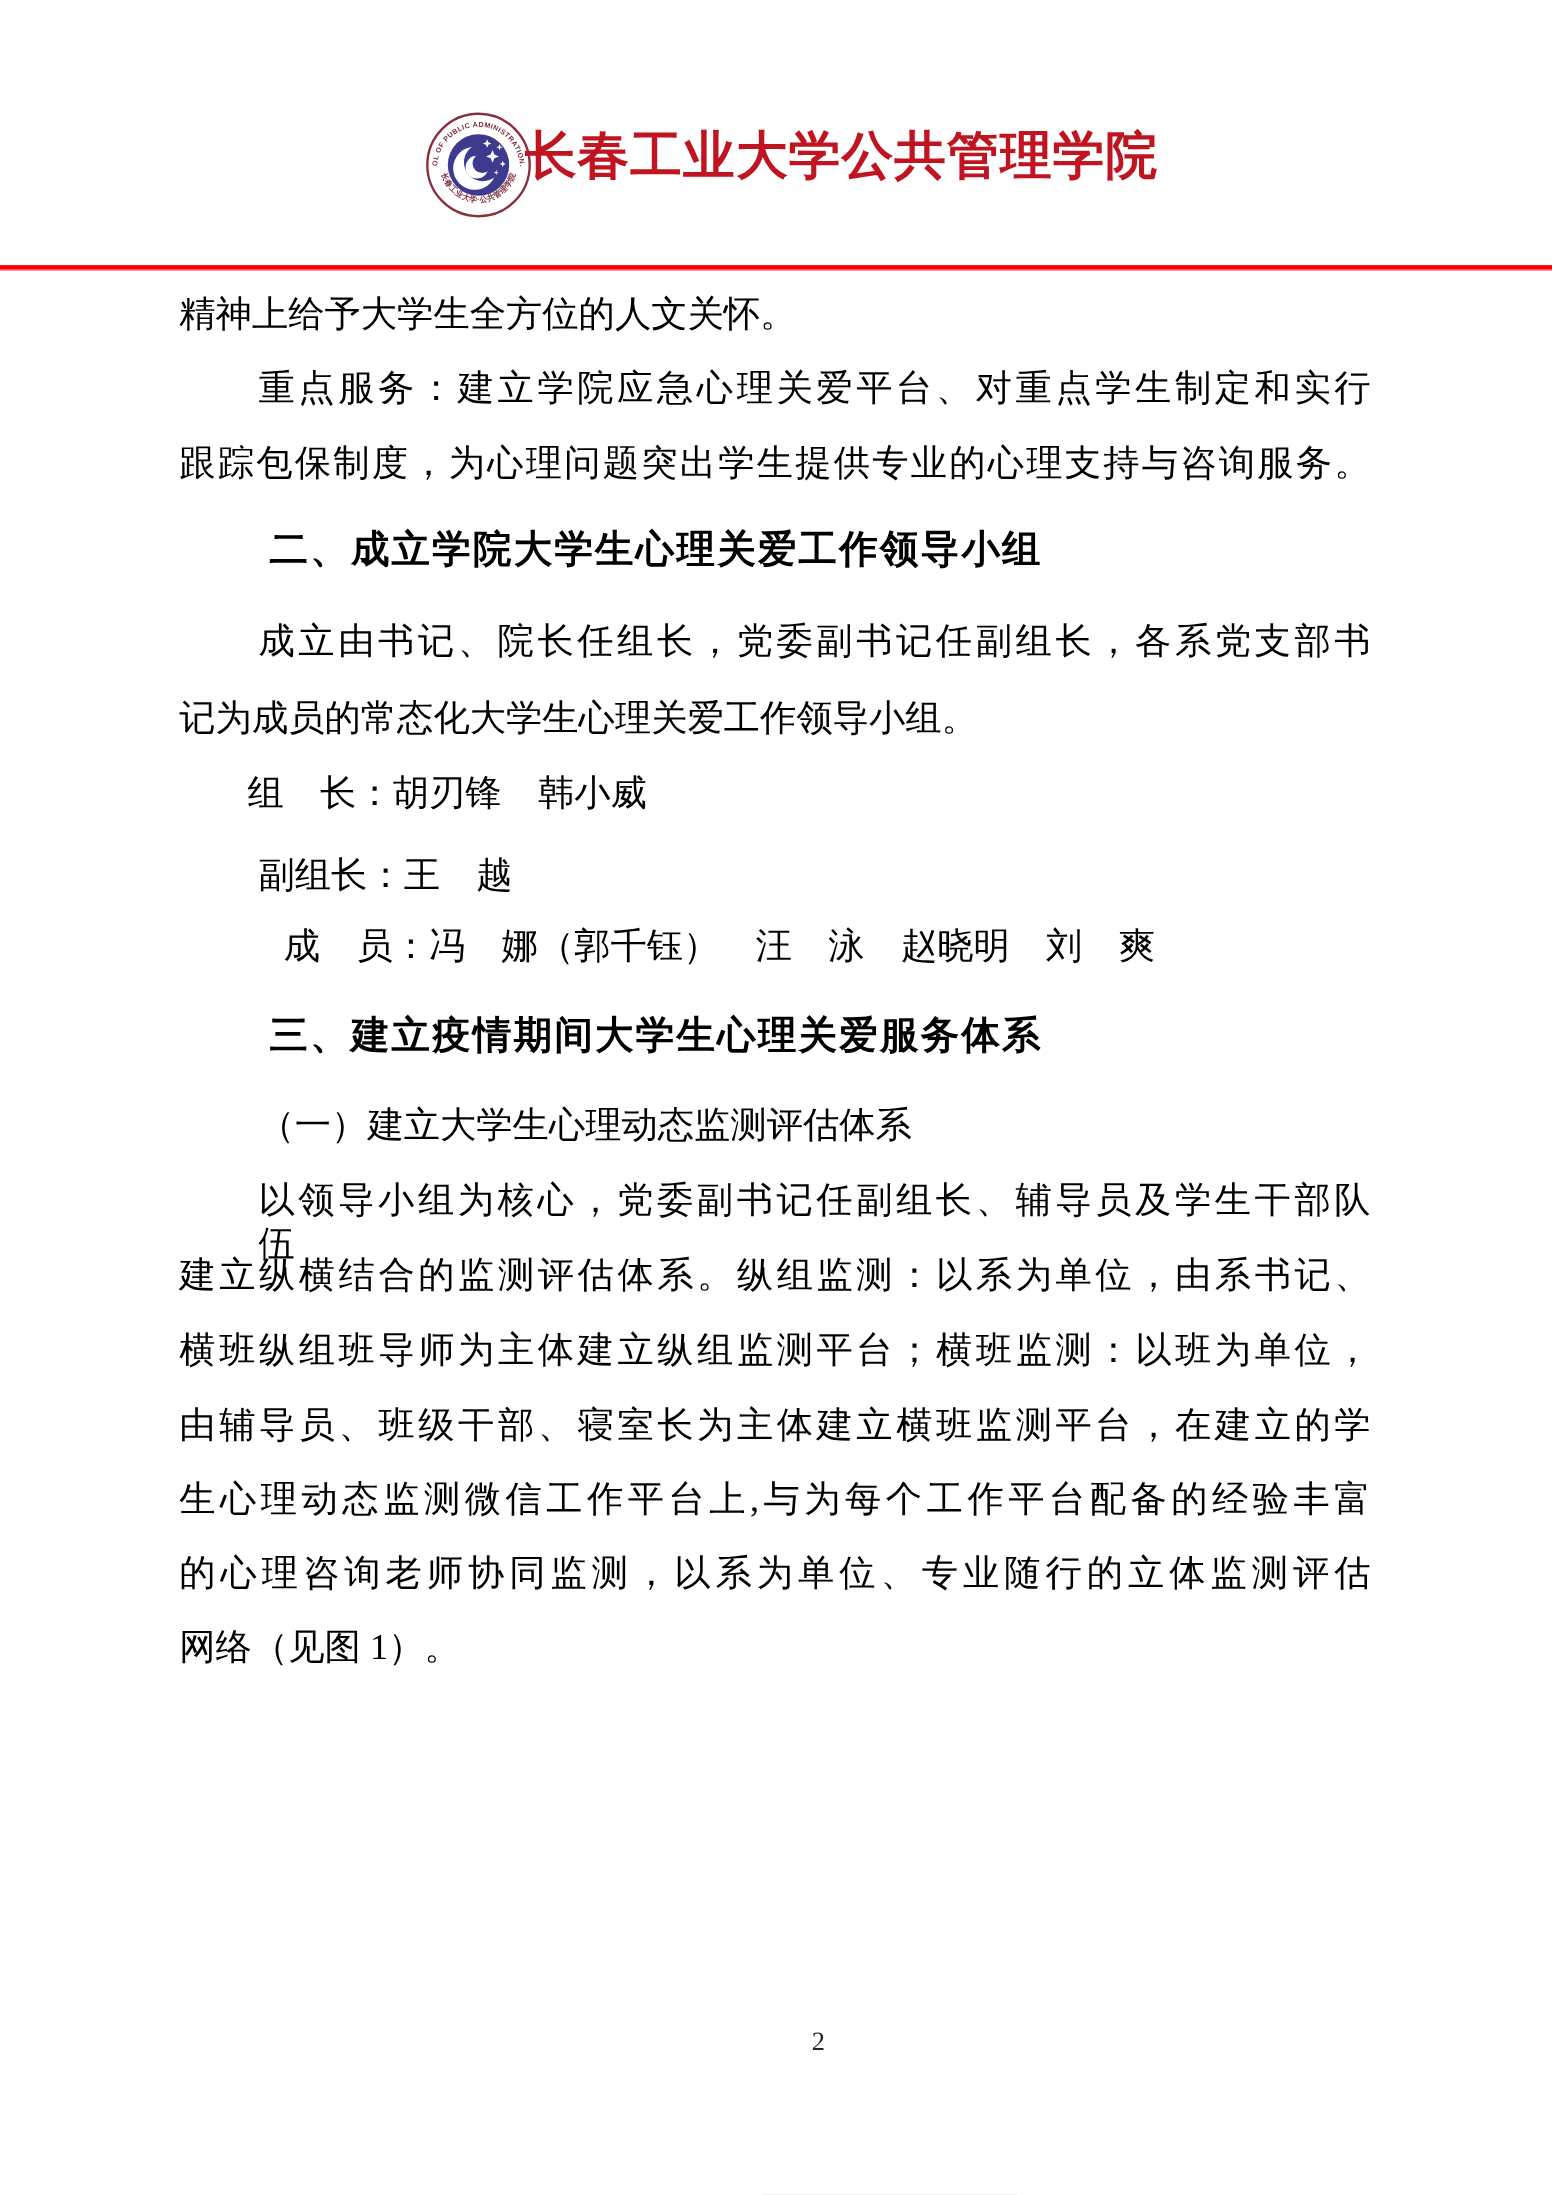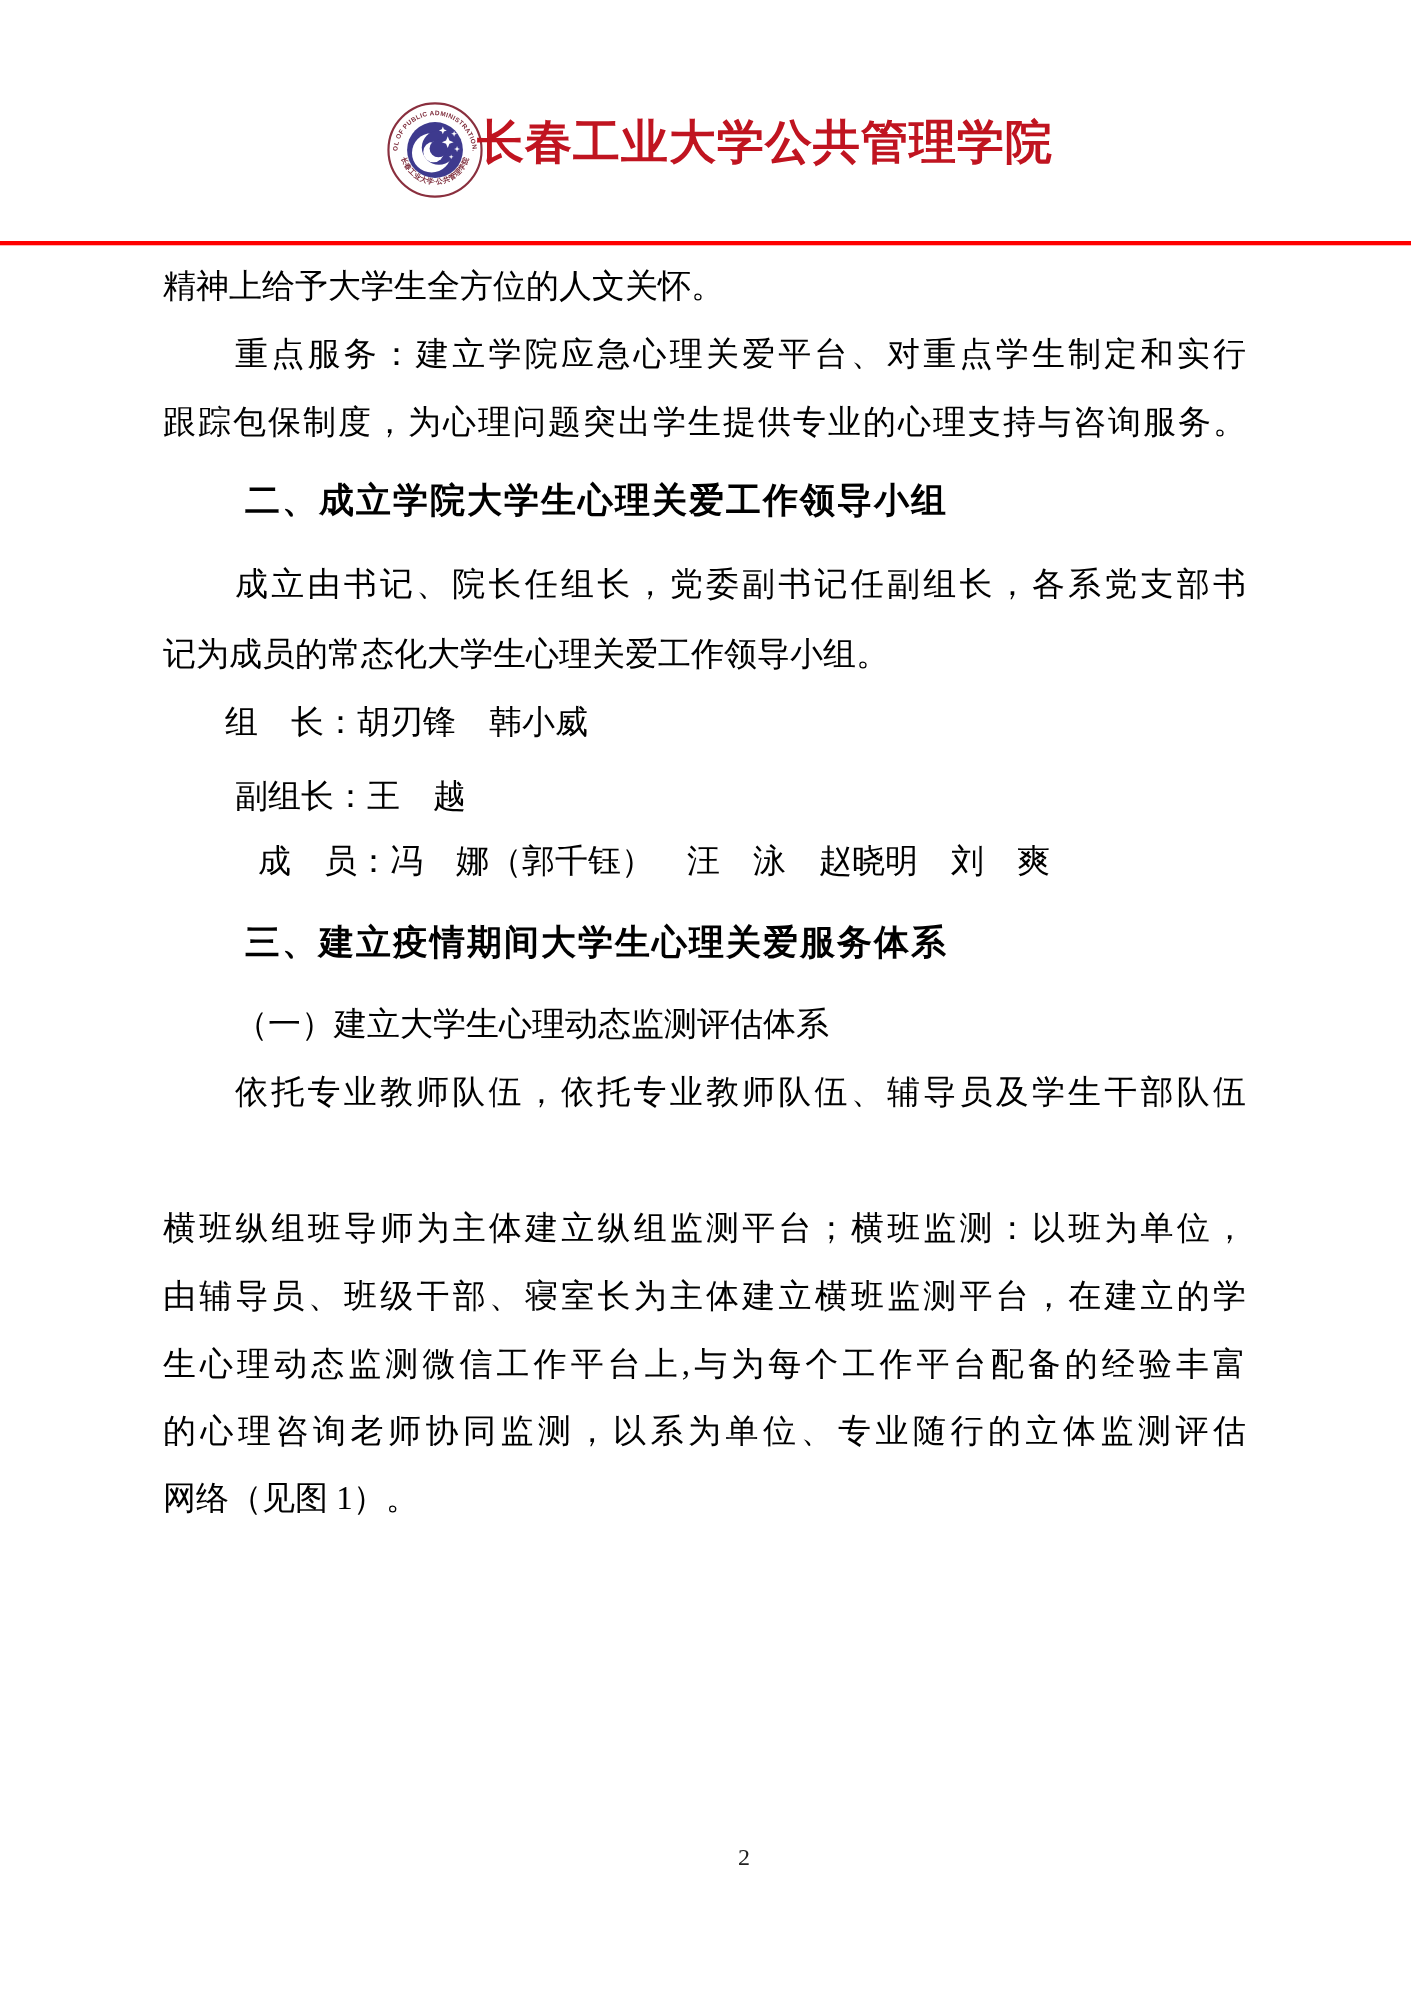--- a/index.html
+++ b/index.html
@@ -103,21 +103,22 @@
       <div class="line body justify" style="left: 235px; top: 334px; width: 1013px;">重点服务：建立学院应急心理关爱平台、对重点学生制定和实行</div>
       <div class="line body justify" style="left: 163px; top: 402px; width: 1085px;">跟踪包保制度，为心理问题突出学生提供专业的心理支持与咨询服务。</div>
       <div class="line heading" style="left: 245px; top: 480px;">二、成立学院大学生心理关爱工作领导小组</div>
       <div class="line body justify" style="left: 235px; top: 564px; width: 1013px;">成立由书记、院长任组长，党委副书记任副组长，各系党支部书</div>
       <div class="line body" style="left: 163px; top: 634px;">记为成员的常态化大学生心理关爱工作领导小组。</div>
       <div class="line body" style="left: 225px; top: 702px;">组　长：胡刃锋　韩小威</div>
       <div class="line body" style="left: 235px; top: 776px;">副组长：王　越</div>
       <div class="line body" style="left: 235px; top: 841px; margin-left: 23px;">成　员：冯　娜（郭千钰）　汪　泳　赵晓明　刘　爽</div>
       <div class="line heading" style="left: 245px; top: 922px;">三、建立疫情期间大学生心理关爱服务体系</div>
       <div class="line body" style="left: 235px; top: 1004px;">（一）建立大学生心理动态监测评估体系</div>
-      <div class="line body justify" style="left: 235px; top: 1072px; width: 1013px;">依托专业教师队伍，依托专业教师队伍、辅导员及学生干部队伍</div>
+      <div class="line body justify" style="left: 235px; top: 1072px; width: 1013px;">以领导小组为核心，党委副书记任副组长、辅导员及学生干部队伍</div>
+      <div class="line body justify" style="left: 163px; top: 1140px; width: 1085px;">建立纵横结合的监测评估体系。纵组监测：以系为单位，由系书记、</div>
       <div class="line body justify" style="left: 163px; top: 1276px; width: 1085px;">由辅导员、班级干部、寝室长为主体建立横班监测平台，在建立的学</div>
       <div class="line body justify" style="left: 163px; top: 1208px; width: 1085px;">横班纵组班导师为主体建立纵组监测平台；横班监测：以班为单位，</div>
       <div class="line body justify" style="left: 163px; top: 1344px; width: 1085px;">生心理动态监测微信工作平台上,与为每个工作平台配备的经验丰富</div>
       <div class="line body justify" style="left: 163px; top: 1411px; width: 1085px;">的心理咨询老师协同监测，以系为单位、专业随行的立体监测评估</div>
       <div class="line body" style="left: 163px; top: 1478px;">网络（见图 1）。</div>
     </div>
 
   <div class="page-number">2</div>
 
 </div>

